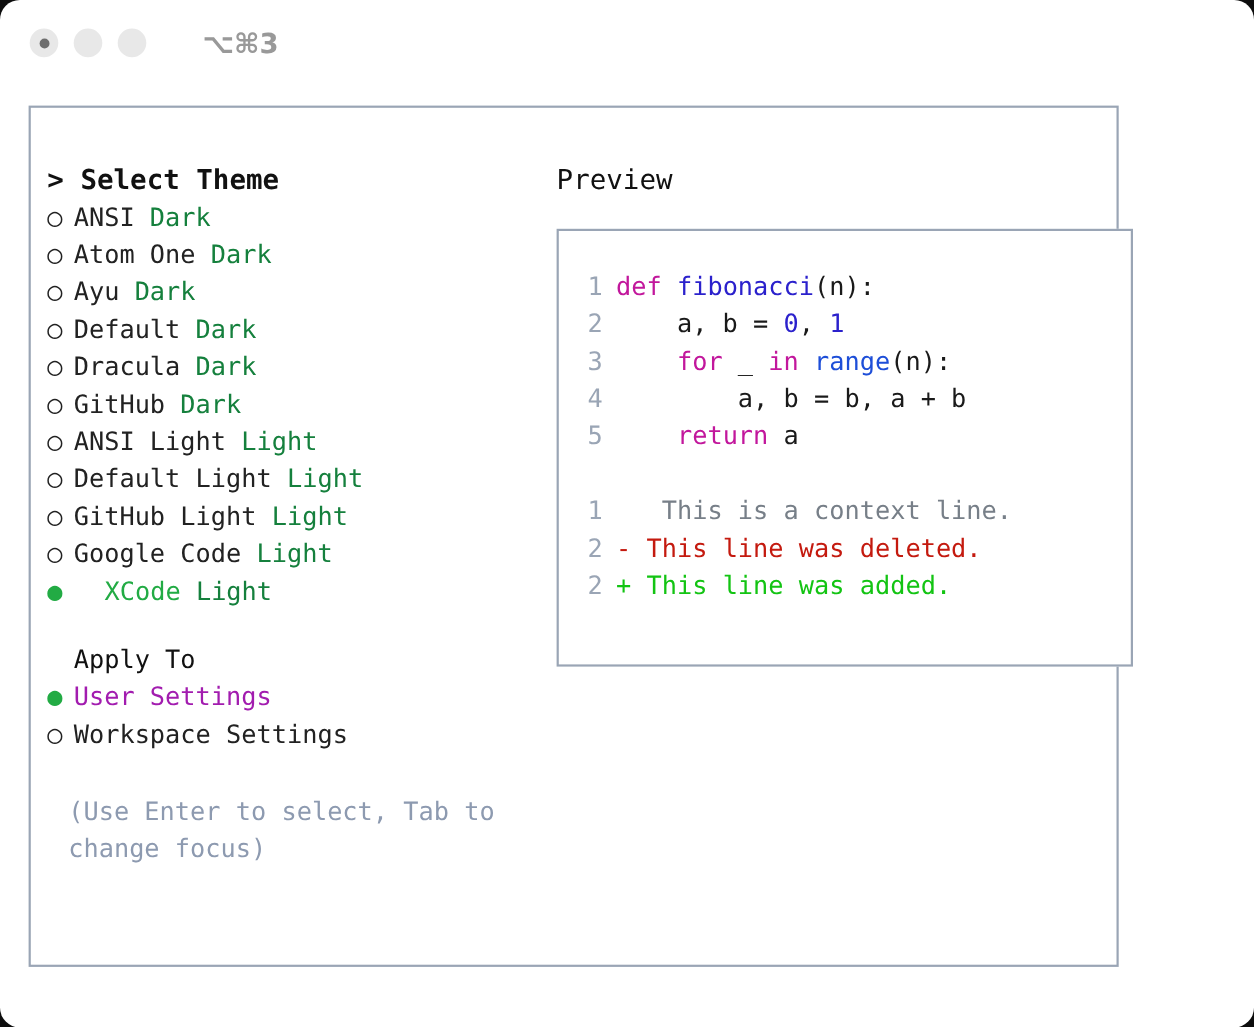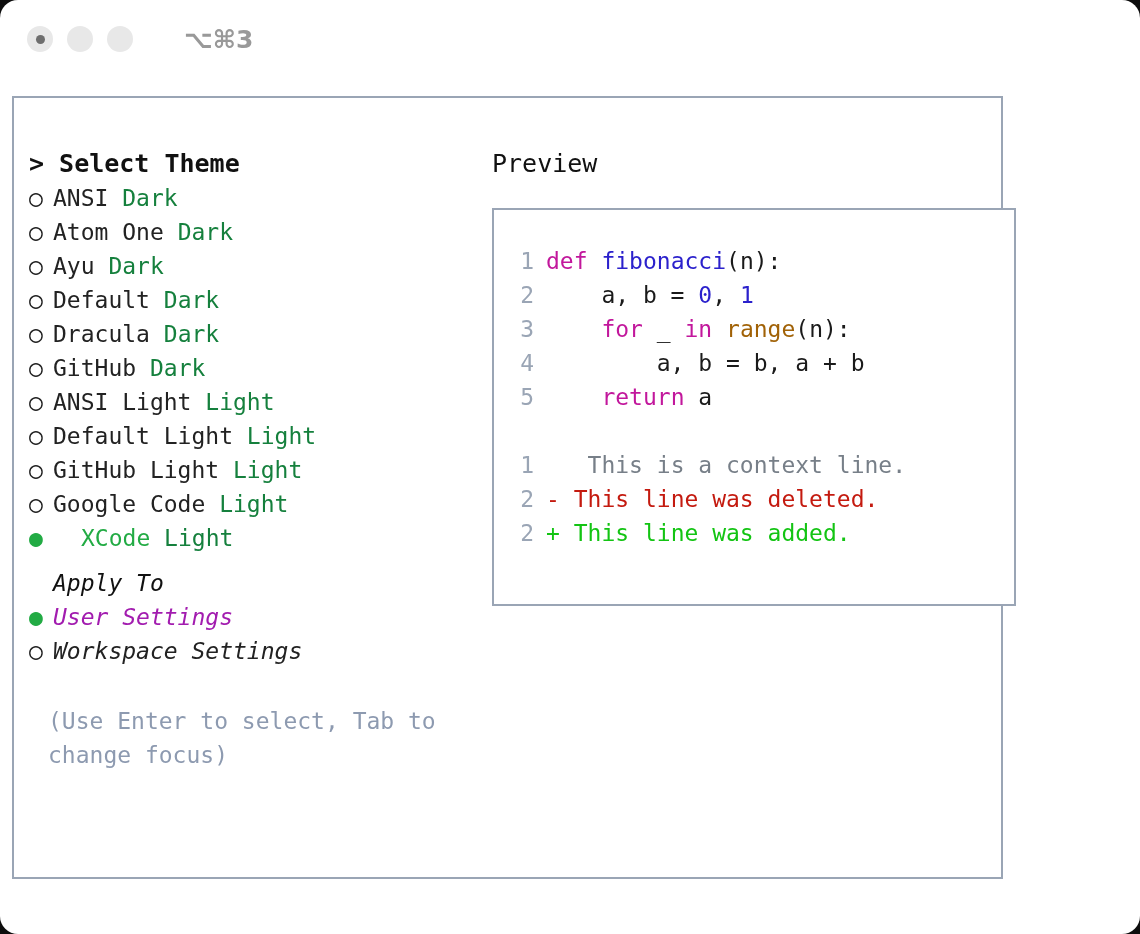--- a/index.html
+++ b/index.html
@@ -59,21 +59,21 @@
     color: #999999;
     font-size: 25px;
     font-weight: bold;
     letter-spacing: 0px;
     font-family: "DejaVu Sans", "Liberation Sans", sans-serif;
   }
 
   
   #panel {
     position: absolute;
-    left: 12px;
+    left: 26px;
     top: 96px;
     width: 991px;
     height: 783px;
     border: 2px solid #9aa5b5;
     border-radius: 0;
     background: #ffffff;
   }
 
   
   #left-col {
@@ -101,22 +101,21 @@
     display: inline-block;
     width: 24px;
   }
   .marker.sel { color: #22ab44; }
   .marker.unsel { color: #222222; }
   .theme-name { color: #222222; }
   .theme-row.selected .theme-name { color: #22ab44; margin-left: 28px; }
   .theme-kind { color: #15803d; }
 
   #apply-block {
-    margin-top: 11px;
-    font-style: italic;
+    margin-top: 28px;
   }
   #apply-to-label {
     font-size: 23px;
     line-height: 34px;
     color: #111111;
     white-space: pre;
     padding-left: 24px;
   }
   .apply-row {
     font-size: 23px;
@@ -167,21 +166,21 @@
   .lineno {
     display: inline-block;
     width: 24px;
     text-align: right;
     color: #9aa5b5;
     margin-right: 12px;
   }
   .kw   { color: #c2179c; }
   .fn   { color: #2b21cc; }
   .num  { color: #2b21cc; }
-  .bi   { color: #a16207; text-align: center; }
+  .bi   { color: #1d4ed8; text-align: center; }
   .plain{ color: #1a1a1a; }
 
   .spacer-line { height: 34px; }
 
   .diff-ctx { color: #777f88; }
   .diff-del { color: #c41a0f; }
   .diff-add { color: #13c413; }
 </style>
 </head>
 <body>

